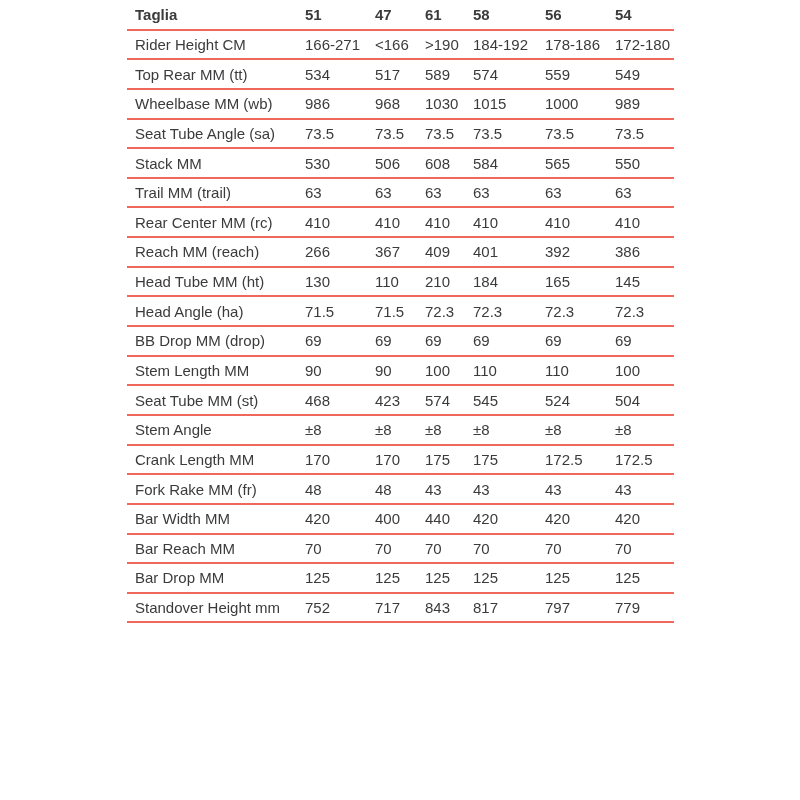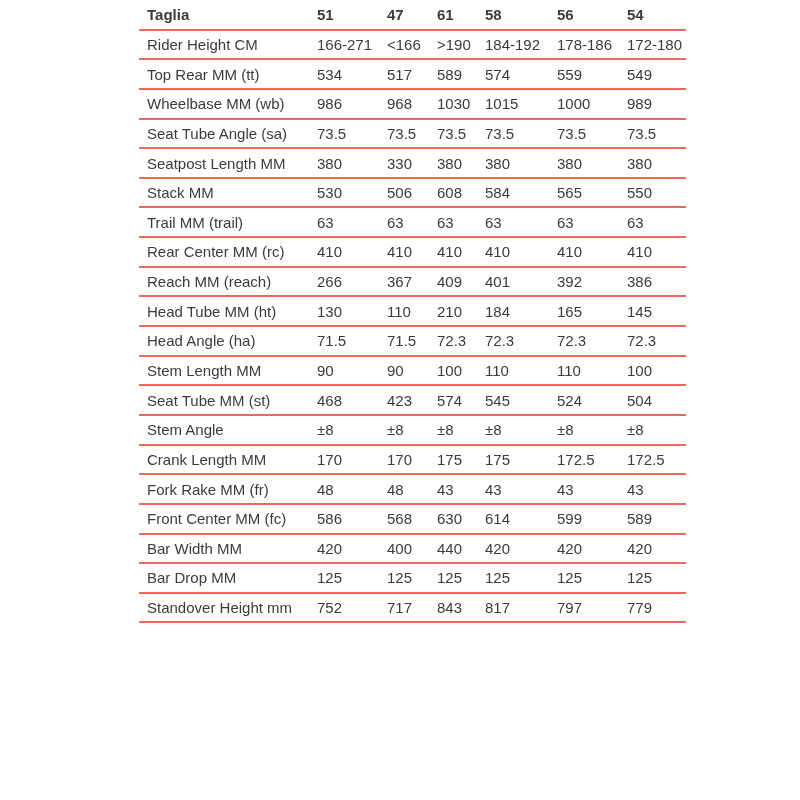--- a/index.html
+++ b/index.html
@@ -13,21 +13,20 @@
   .table-wrap {
     position: absolute;
     left: 127px;
     top: 0;
     width: 547px;
   }
   table {
     border-collapse: collapse;
     width: 547px;
     table-layout: fixed;
-    margin-left: 12px;
   }
   th, td {
     height: 29.65px; 
     border-bottom: 2px solid var(--divider, #f0675c);
     font-size: 15px;
     color: var(--text, #3b3b3d);
     text-align: left;
     vertical-align: middle;
     font-weight: normal;
     white-space: nowrap;
@@ -93,29 +92,20 @@
         <tr>
           <td class="label">Seat Tube Angle (sa)</td>
           <td>73.5</td>
           <td>73.5</td>
           <td>73.5</td>
           <td>73.5</td>
           <td>73.5</td>
           <td>73.5</td>
         </tr>
         <tr>
-          <td class="label">Seatpost Length MM</td>
-          <td>380</td>
-          <td>330</td>
-          <td>380</td>
-          <td>380</td>
-          <td>380</td>
-          <td>380</td>
-        </tr>
-        <tr>
           <td class="label">Stack MM</td>
           <td>530</td>
           <td>506</td>
           <td>608</td>
           <td>584</td>
           <td>565</td>
           <td>550</td>
         </tr>
         <tr>
           <td class="label">Trail MM (trail)</td>
@@ -156,20 +146,29 @@
         <tr>
           <td class="label">Head Angle (ha)</td>
           <td>71.5</td>
           <td>71.5</td>
           <td>72.3</td>
           <td>72.3</td>
           <td>72.3</td>
           <td>72.3</td>
         </tr>
         <tr>
+          <td class="label">BB Drop MM (drop)</td>
+          <td>69</td>
+          <td>69</td>
+          <td>69</td>
+          <td>69</td>
+          <td>69</td>
+          <td>69</td>
+        </tr>
+        <tr>
           <td class="label">Stem Length MM</td>
           <td>90</td>
           <td>90</td>
           <td>100</td>
           <td>110</td>
           <td>110</td>
           <td>100</td>
         </tr>
         <tr>
           <td class="label">Seat Tube MM (st)</td>
@@ -201,36 +200,36 @@
         <tr>
           <td class="label">Fork Rake MM (fr)</td>
           <td>48</td>
           <td>48</td>
           <td>43</td>
           <td>43</td>
           <td>43</td>
           <td>43</td>
         </tr>
         <tr>
-          <td class="label">Front Center MM (fc)</td>
-          <td>586</td>
-          <td>568</td>
-          <td>630</td>
-          <td>614</td>
-          <td>599</td>
-          <td>589</td>
-        </tr>
-        <tr>
           <td class="label">Bar Width MM</td>
           <td>420</td>
           <td>400</td>
           <td>440</td>
           <td>420</td>
           <td>420</td>
           <td>420</td>
+        </tr>
+        <tr>
+          <td class="label">Bar Reach MM</td>
+          <td>70</td>
+          <td>70</td>
+          <td>70</td>
+          <td>70</td>
+          <td>70</td>
+          <td>70</td>
         </tr>
         <tr>
           <td class="label">Bar Drop MM</td>
           <td>125</td>
           <td>125</td>
           <td>125</td>
           <td>125</td>
           <td>125</td>
           <td>125</td>
         </tr>

